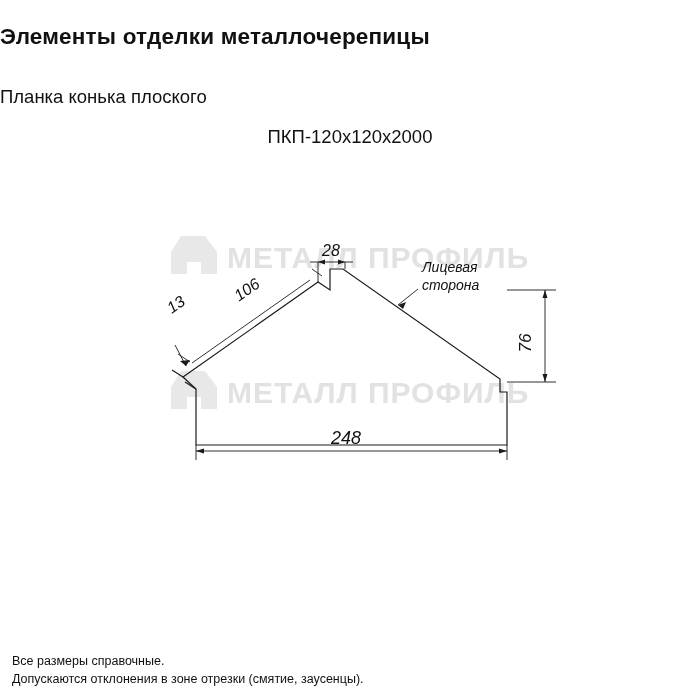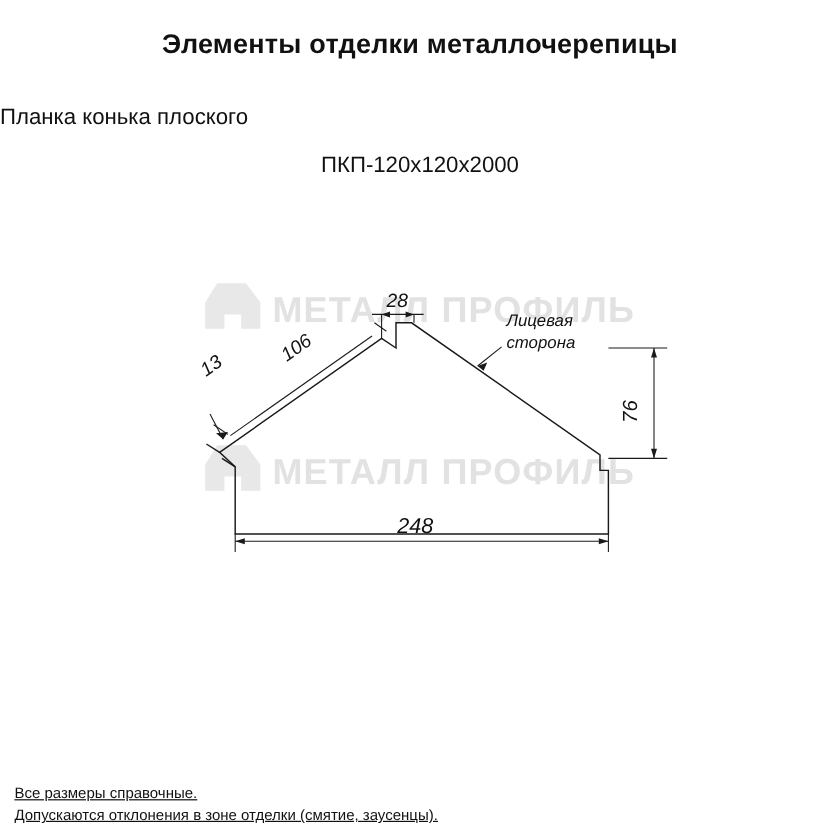--- a/index.html
+++ b/index.html
@@ -18,21 +18,20 @@
   .page {
     position: relative;
     width: 700px;
     height: 700px;
   }
   .title {
     position: absolute;
     top: 24px;
     left: 0;
     width: 700px;
-    text-align: center;
     font-size: 22.5px;
     font-weight: bold;
     letter-spacing: 0.2px;
     color: #111111;
   }
   .subtitle {
     position: absolute;
     top: 86px;
     left: 0;
     width: 700px;
@@ -69,21 +68,20 @@
   .footer {
     position: absolute;
     left: 12px;
     bottom: 12px;
     font-size: 12.5px;
     line-height: 18px;
     color: #111111;
   }
   .footer div {
     white-space: nowrap;
-    text-decoration: underline;
   }
   svg text {
     font-family: "Liberation Sans", sans-serif;
     fill: #111111;
   }
   .wm text {
     font-family: "Liberation Sans", sans-serif;
     font-weight: bold;
     fill: #e2e2e2;
   }
@@ -186,16 +184,16 @@
         <path d="M196,281 L507,281"></path>
         <path d="M196,281 L204,278.5 L204,283.5 Z" fill="#1a1a1a" stroke="none"></path>
         <path d="M507,281 L499,278.5 L499,283.5 Z" fill="#1a1a1a" stroke="none"></path>
       </g>
       <text x="346" y="274" font-size="18" text-anchor="middle">248</text>
     </svg>
   </div>
 
   <div class="footer">
     <div>Все размеры справочные.</div>
-    <div>Допускаются отклонения в зоне отделки (смятие, заусенцы).</div>
+    <div>Допускаются отклонения в зоне отрезки (смятие, заусенцы).</div>
   </div>
 
 </div>
 
 </body></html>

